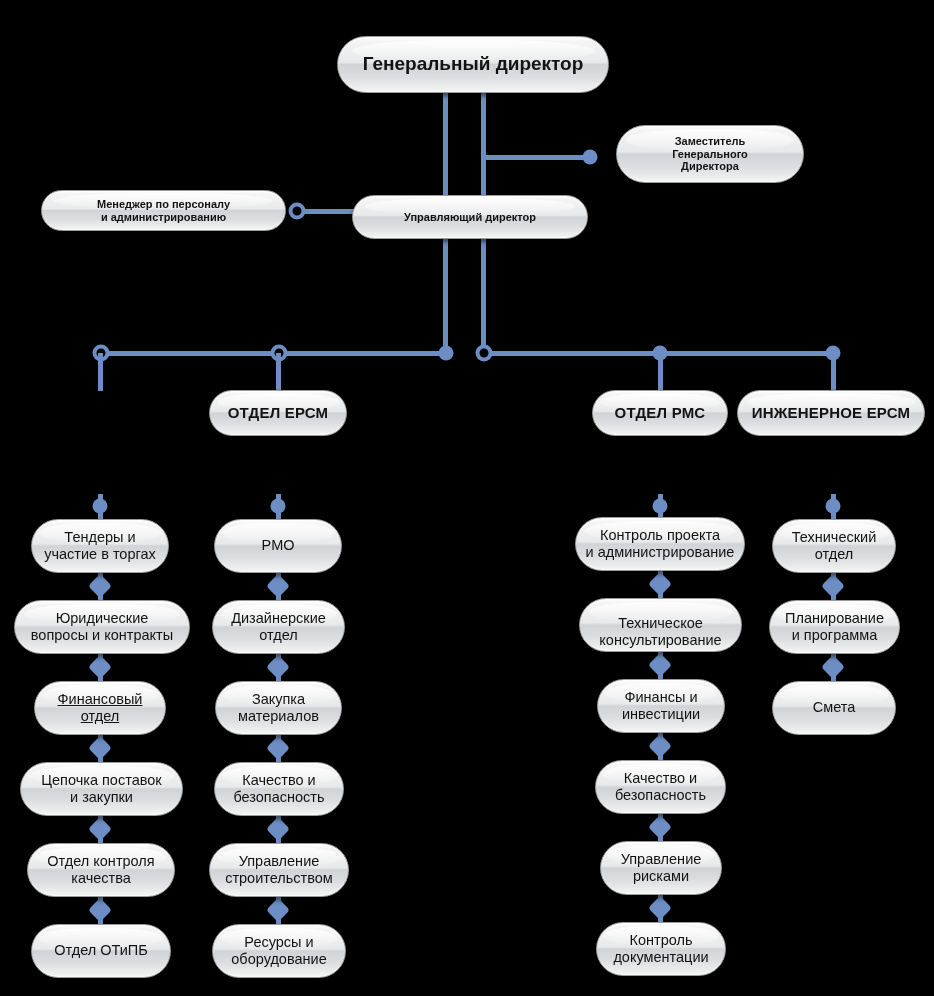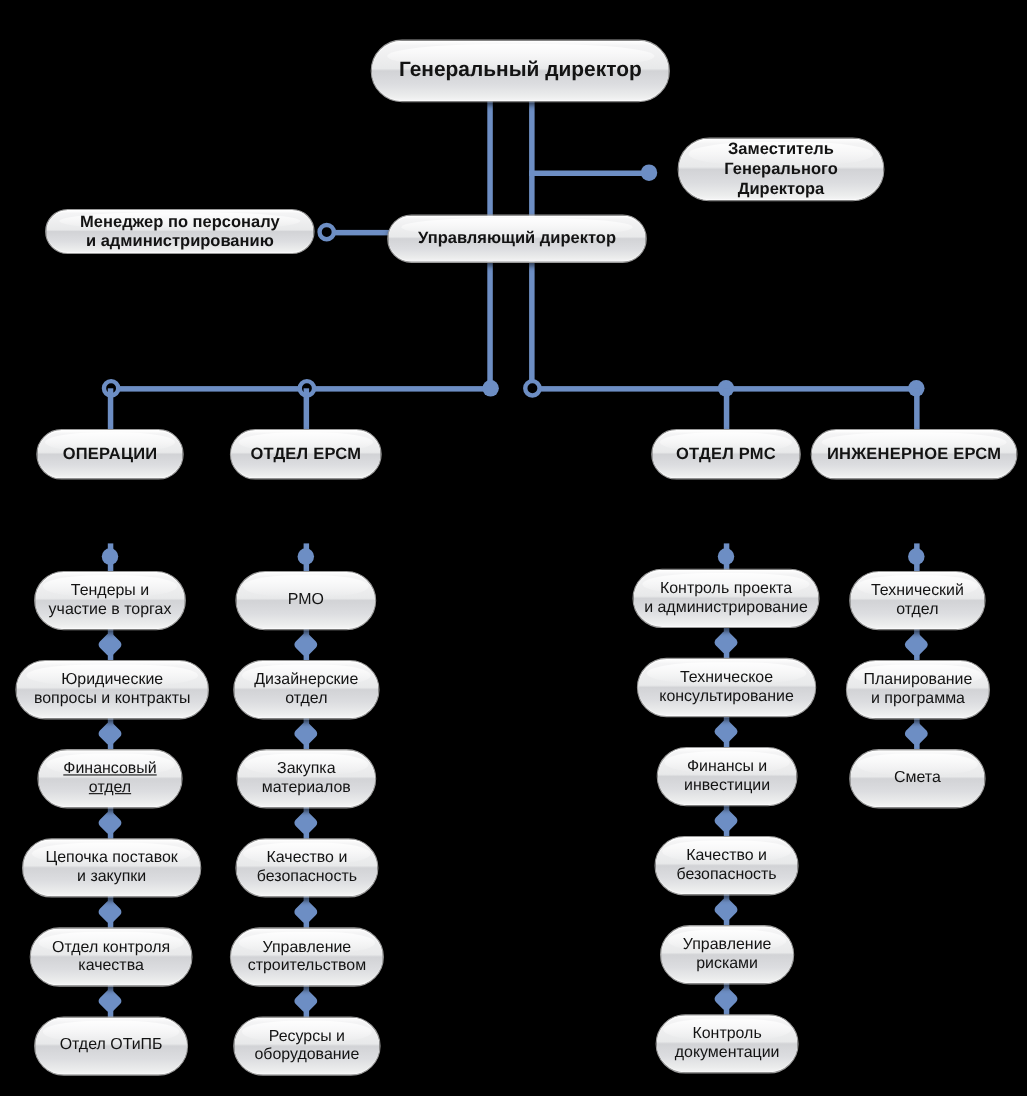--- a/index.html
+++ b/index.html
@@ -73,21 +73,21 @@
     position:absolute;
     left:5%;right:5%;top:5%;
     height:40%;
     border-radius:50%/60%;
     background:linear-gradient(to bottom,rgba(255,255,255,.85),rgba(255,255,255,0));
     pointer-events:none;
   }
   .node span{position:relative;z-index:2;display:block;white-space:pre-line;}
 
   .n-ceo{font-size:19px;font-weight:bold;}
-  .n-exec{font-size:15px;font-weight:bold;}
+  .n-exec{font-size:11px;font-weight:bold;}
   .n-dept{font-size:15px;font-weight:bold;letter-spacing:.2px;}
   .n-item{font-size:14.5px;font-weight:normal;}
 </style>
 </head>
 <body>
 
 <div id="stage">
 
   <div class="ln v" style="left:443px;top:92px;height:108px;"></div>
   <div class="ln v" style="left:481px;top:92px;height:108px;"></div>
@@ -128,23 +128,20 @@
 
   <div class="node n-exec" style="left:41px;top:190px;width:245px;height:41px;border-radius:25px;">
     <span>Менеджер по персоналу
 и администрированию</span>
   </div>
 
   <div class="node n-exec" style="left:352px;top:195px;width:236px;height:44px;border-radius:22px;">
     <span>Управляющий директор</span>
   </div>
 
-  <div class="node n-dept" style="left:33px;top:390px;width:134px;height:46px;border-radius:23px;">
-    <span>ОПЕРАЦИИ</span>
-  </div>
   <div class="node n-dept" style="left:209px;top:390px;width:138px;height:46px;border-radius:23px;">
     <span>ОТДЕЛ ЕРСМ</span>
   </div>
   <div class="node n-dept" style="left:592px;top:390px;width:136px;height:46px;border-radius:23px;">
     <span>ОТДЕЛ РМС</span>
   </div>
   <div class="node n-dept" style="left:737px;top:390px;width:188px;height:46px;border-radius:23px;">
     <span>ИНЖЕНЕРНОЕ ЕРСМ</span>
   </div>
 
@@ -235,21 +232,21 @@
   <div class="ln v" style="left:658px;top:494px;height:30px;"></div>
   <div class="dot" style="left:660px;top:506px;"></div>
 
   <div class="node n-item" style="left:575px;top:517px;width:170px;height:54px;border-radius:27px;">
     <span>Контроль проекта
 и администрирование</span>
     </div>
   <div class="ln v" style="left:658px;top:569px;height:30px;"></div>
   <div class="diamond" style="left:660px;top:584px;"></div>
 
-  <div class="node n-item" style="left:579px;top:598px;width:163px;height:54px;border-radius:27px;">
+  <div class="node n-item" style="left:579px;top:598px;width:163px;height:54px;border-radius:27px;align-items:flex-end;">
     <span>Техническое
 консультирование</span>
     </div>
   <div class="ln v" style="left:658px;top:650px;height:30px;"></div>
   <div class="diamond" style="left:660px;top:665px;"></div>
 
   <div class="node n-item" style="left:597px;top:679px;width:128px;height:54px;border-radius:27px;">
     <span>Финансы и
 инвестиции</span>
     </div>

